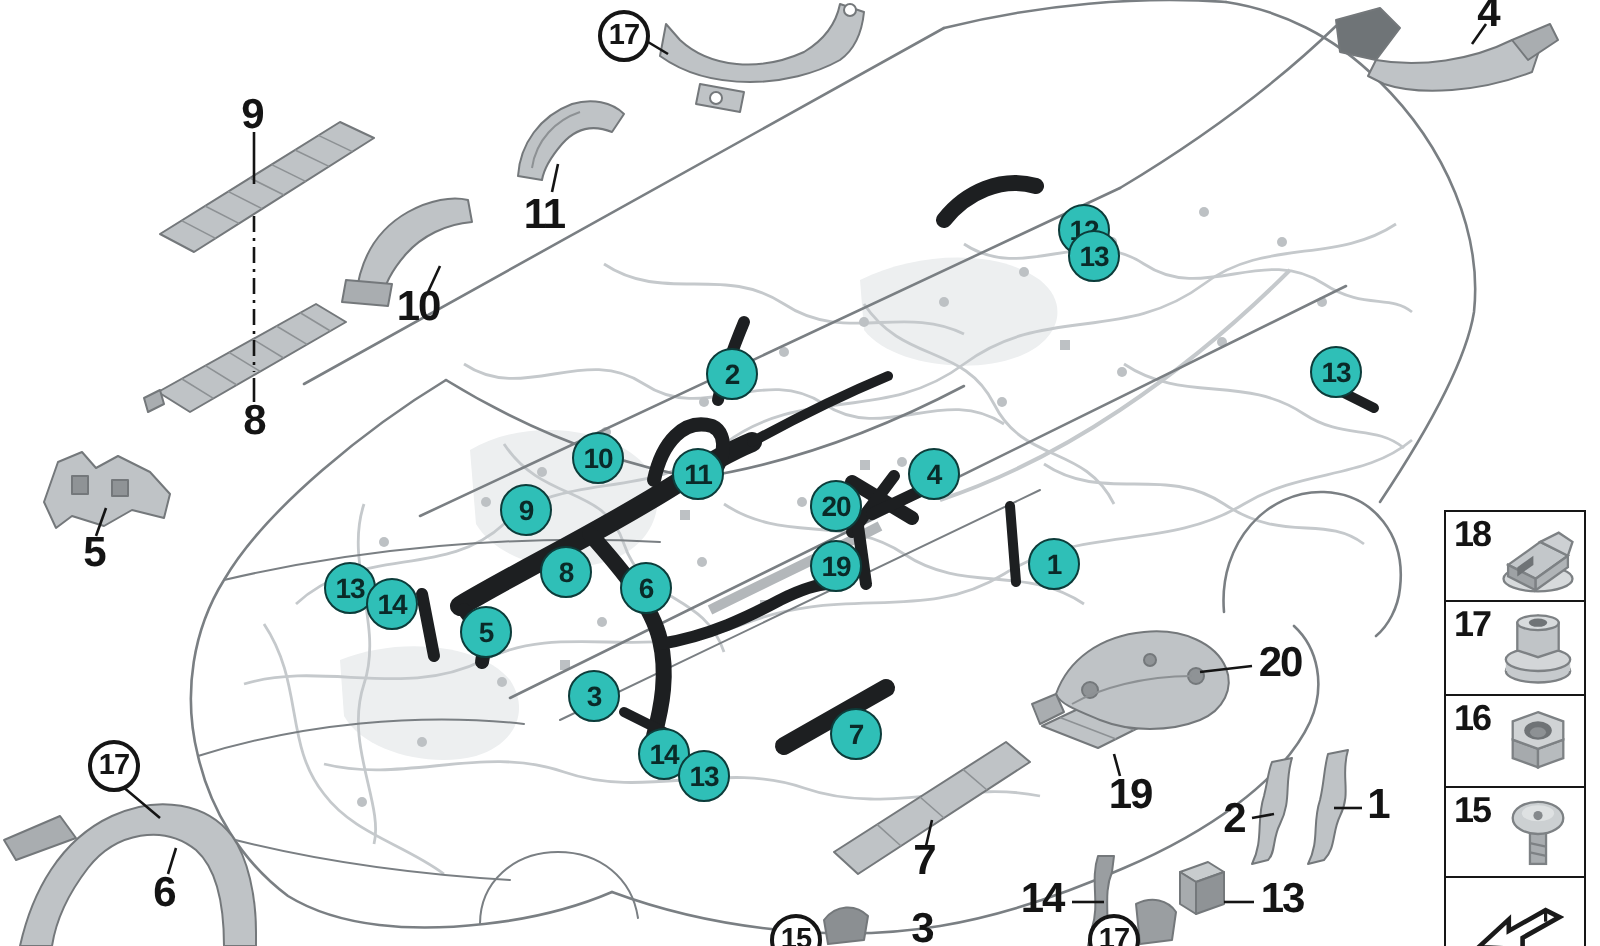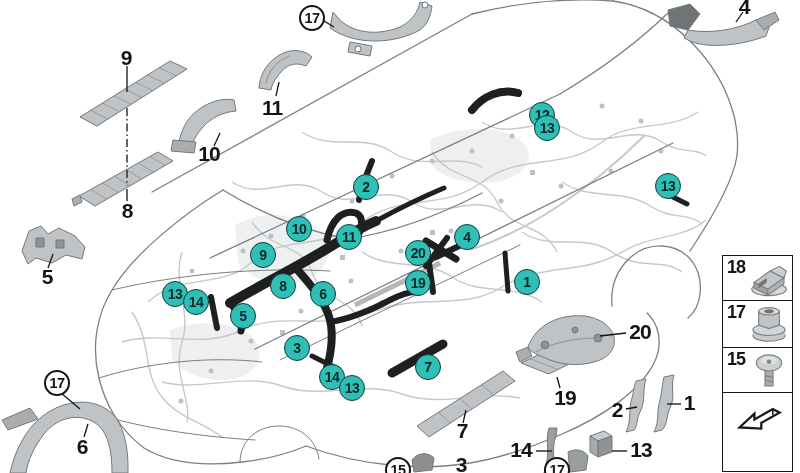--- a/index.html
+++ b/index.html
@@ -312,20 +312,30 @@
       <span class="flabel">17</span>
       <svg width="46" height="40" viewBox="-20 -17 40 34">
         <ellipse cx="0" cy="10" rx="14" ry="5" fill="#c6cacd" stroke="#7d8184"></ellipse>
         <rect x="-14" y="5" width="28" height="5" fill="#c6cacd"></rect>
         <ellipse cx="0" cy="5" rx="14" ry="5" fill="#d3d6d8" stroke="#7d8184"></ellipse>
         <polygon points="-9,-11 0,-14 9,-11 9,1 0,4 -9,1" fill="#c0c4c7" stroke="#7d8184"></polygon>
         <ellipse cx="0" cy="-11" rx="9" ry="3.2" fill="#d8dbdd" stroke="#7d8184"></ellipse>
         <ellipse cx="0" cy="-11" rx="4" ry="1.8" fill="#707477"></ellipse>
       </svg>
     </div>
+    <div class="fbox" style="height: 48px;">
+      <span class="flabel">16</span>
+      <svg width="46" height="40" viewBox="-20 -17 40 34">
+        <polygon points="-11,-1 -11,7 0,11 0,3" fill="#a6aaad" stroke="#7d8184"></polygon>
+        <polygon points="0,3 0,11 11,7 11,-1" fill="#b7bbbe" stroke="#7d8184"></polygon>
+        <polygon points="0,-13 11,-9 11,-1 0,3 -11,-1 -11,-9" fill="#d0d3d5" stroke="#7d8184"></polygon>
+        <ellipse cx="0" cy="-5" rx="6" ry="4" fill="#6f7376"></ellipse>
+        <ellipse cx="0" cy="-4.2" rx="3.5" ry="2.2" fill="#8d9194"></ellipse>
+      </svg>
+    </div>
     <div class="fbox" style="height: 47px;">
       <span class="flabel">15</span>
       <svg width="46" height="40" viewBox="-20 -17 40 34">
         <rect x="-3.5" y="-2" width="7" height="15" fill="#a9adb0" stroke="#7d8184"></rect>
         <line x1="-3.5" y1="4" x2="3.5" y2="5.5" stroke="#7d8184"></line>
         <line x1="-3.5" y1="8" x2="3.5" y2="9.5" stroke="#7d8184"></line>
         <ellipse cx="0" cy="-7" rx="11" ry="7" fill="#ccd0d2" stroke="#7d8184"></ellipse>
         <ellipse cx="0" cy="-9" rx="7" ry="3.5" fill="#dee1e2"></ellipse>
         <circle cx="0" cy="-8" r="2" fill="#85898c"></circle>
       </svg>

